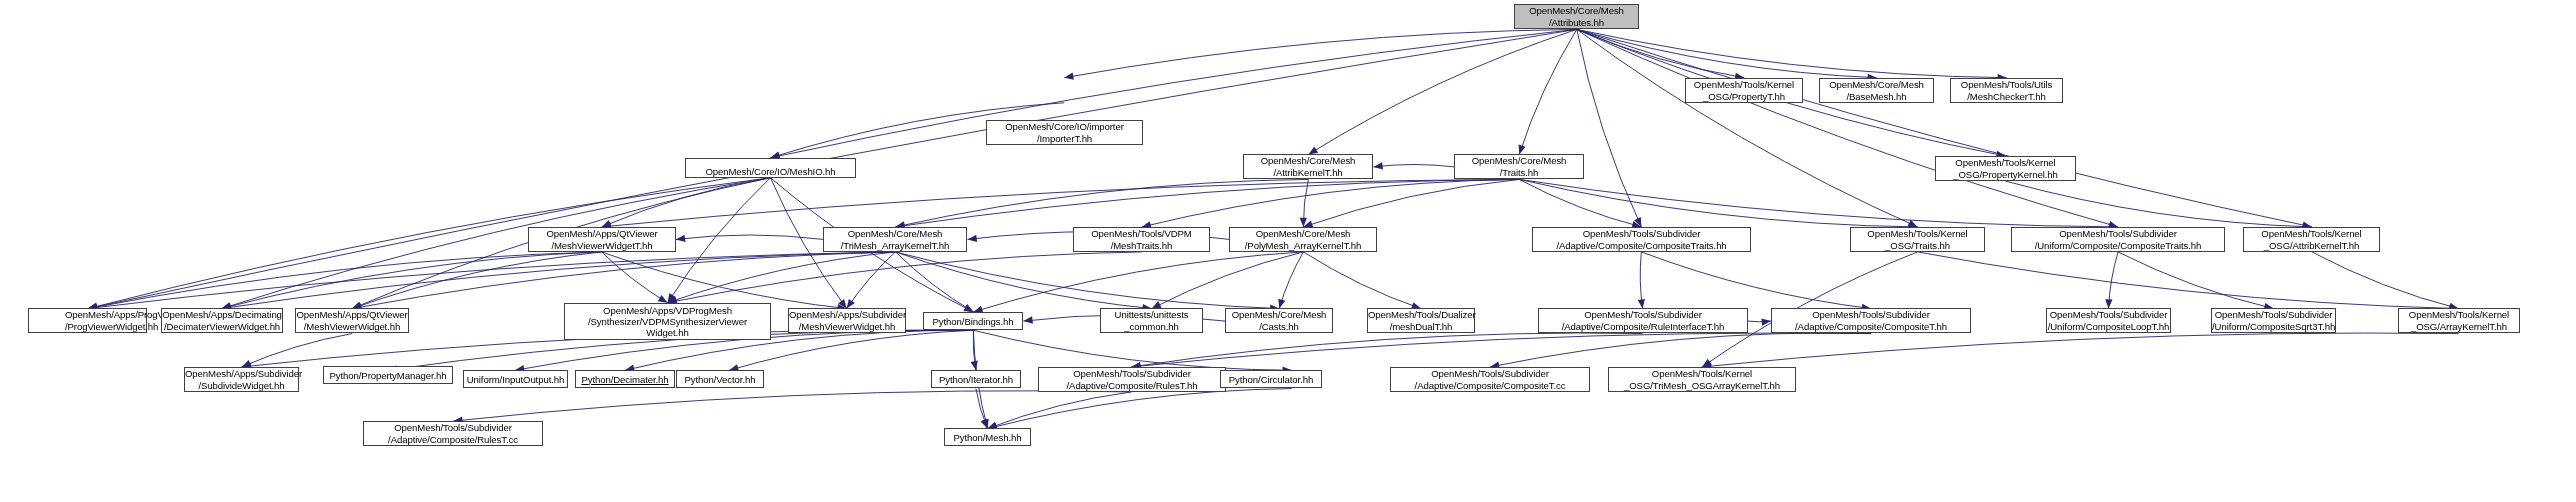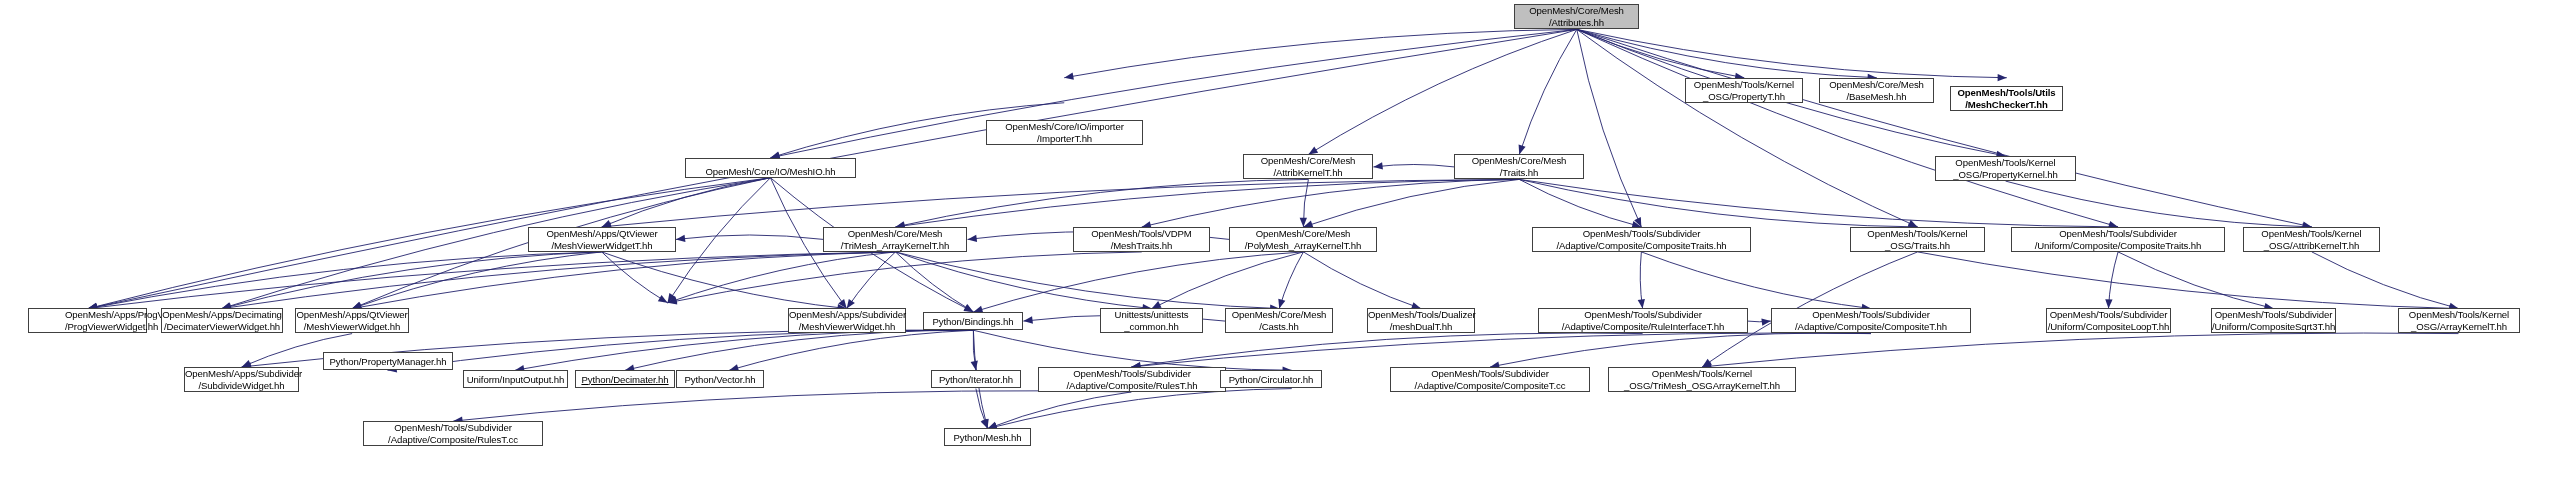--- a/index.html
+++ b/index.html
@@ -212,21 +212,21 @@
       <polygon points="1228,385 1238.397406252635,379.3207444838548 1239.4458841940773,388.0580606625397" fill="#26266e"></polygon>
     </svg>
 <div class="node root" style="left: 1514px; top: 4.2px; width: 125px; height: 25px;"><span class="lbl">OpenMesh/Core/Mesh
 /Attributes.hh</span></div>
     <div class="node" style="left: 986px; top: 78px; width: 157px; height: 25px; margin-top: 42px;"><span class="lbl">OpenMesh/Core/IO/importer
 /ImporterT.hh</span></div>
     <div class="node" style="left: 1685px; top: 78px; width: 118px; height: 25px;"><span class="lbl">OpenMesh/Tools/Kernel
 _OSG/PropertyT.hh</span></div>
     <div class="node" style="left: 1819px; top: 78px; width: 115px; height: 25px;"><span class="lbl">OpenMesh/Core/Mesh
 /BaseMesh.hh</span></div>
-    <div class="node" style="left: 1950px; top: 86px; width: 113px; height: 25px; font-weight: bold;"><span class="lbl">OpenMesh/Tools/Utils
+    <div class="node" style="left: 1950px; top: 78px; width: 113px; height: 25px;"><span class="lbl">OpenMesh/Tools/Utils
 /MeshCheckerT.hh</span></div>
     <div class="node" style="left: 685px; top: 158px; width: 171px; height: 20px; justify-content: flex-end;"><span class="lbl">OpenMesh/Core/IO/MeshIO.hh</span></div>
     <div class="node" style="left: 1935px; top: 156px; width: 141px; height: 25px;"><span class="lbl">OpenMesh/Tools/Kernel
 _OSG/PropertyKernel.hh</span></div>
     <div class="node" style="left: 1243px; top: 154px; width: 130px; height: 25px;"><span class="lbl">OpenMesh/Core/Mesh
 /AttribKernelT.hh</span></div>
     <div class="node" style="left: 1454px; top: 154px; width: 130px; height: 25px;"><span class="lbl">OpenMesh/Core/Mesh
 /Traits.hh</span></div>
     <div class="node" style="left: 528px; top: 227px; width: 148px; height: 25px;"><span class="lbl">OpenMesh/Apps/QtViewer
 /MeshViewerWidgetT.hh</span></div>
@@ -243,20 +243,23 @@
     <div class="node" style="left: 2011px; top: 227px; width: 214px; height: 25px;"><span class="lbl">OpenMesh/Tools/Subdivider
 /Uniform/Composite/CompositeTraits.hh</span></div>
     <div class="node" style="left: 2243px; top: 227px; width: 137px; height: 25px;"><span class="lbl">OpenMesh/Tools/Kernel
 _OSG/AttribKernelT.hh</span></div>
     <div class="node" style="left: 28px; top: 308px; width: 119px; height: 25px; padding-left: 36px;"><span class="lbl">OpenMesh/Apps/ProgViewer
 /ProgViewerWidget.hh</span></div>
     <div class="node" style="left: 161px; top: 308px; width: 122px; height: 25px;"><span class="lbl">OpenMesh/Apps/Decimating
 /DecimaterViewerWidget.hh</span></div>
     <div class="node" style="left: 295px; top: 308px; width: 114px; height: 25px;"><span class="lbl">OpenMesh/Apps/QtViewer
 /MeshViewerWidget.hh</span></div>
+    <div class="node" style="left: 564px; top: 303px; width: 207px; height: 37px;"><span class="lbl">OpenMesh/Apps/VDProgMesh
+/Synthesizer/VDPMSynthesizerViewer
+Widget.hh</span></div>
     <div class="node" style="left: 788px; top: 308px; width: 118px; height: 25px;"><span class="lbl">OpenMesh/Apps/Subdivider
 /MeshViewerWidget.hh</span></div>
     <div class="node" style="left: 923px; top: 312px; width: 100px; height: 18.3px; justify-content: center;"><span class="lbl">Python/Bindings.hh</span></div>
     <div class="node" style="left: 1100px; top: 308px; width: 103px; height: 25px;"><span class="lbl">Unittests/unittests
 _common.hh</span></div>
     <div class="node" style="left: 1225px; top: 308px; width: 108px; height: 25px;"><span class="lbl">OpenMesh/Core/Mesh
 /Casts.hh</span></div>
     <div class="node" style="left: 1367px; top: 308px; width: 108px; height: 25px;"><span class="lbl">OpenMesh/Tools/Dualizer
 /meshDualT.hh</span></div>
     <div class="node" style="left: 1538px; top: 308px; width: 210px; height: 25px;"><span class="lbl">OpenMesh/Tools/Subdivider
@@ -264,21 +267,21 @@
     <div class="node" style="left: 1771px; top: 308px; width: 200px; height: 25px;"><span class="lbl">OpenMesh/Tools/Subdivider
 /Adaptive/Composite/CompositeT.hh</span></div>
     <div class="node" style="left: 2046px; top: 308px; width: 125px; height: 25px;"><span class="lbl">OpenMesh/Tools/Subdivider
 /Uniform/CompositeLoopT.hh</span></div>
     <div class="node" style="left: 2211px; top: 308px; width: 125px; height: 25px;"><span class="lbl">OpenMesh/Tools/Subdivider
 /Uniform/CompositeSqrt3T.hh</span></div>
     <div class="node" style="left: 2398px; top: 308px; width: 122px; height: 25px;"><span class="lbl">OpenMesh/Tools/Kernel
 _OSG/ArrayKernelT.hh</span></div>
     <div class="node" style="left: 184px; top: 367px; width: 115px; height: 25px;"><span class="lbl">OpenMesh/Apps/Subdivider
 /SubdivideWidget.hh</span></div>
-    <div class="node" style="left: 323px; top: 352px; width: 130px; height: 18.3px;"><span class="lbl">Python/PropertyManager.hh</span></div>
+    <div class="node" style="left: 323px; top: 366px; width: 130px; height: 18.3px;"><span class="lbl">Python/PropertyManager.hh</span></div>
     <div class="node" style="left: 463px; top: 370px; width: 105px; height: 18.3px;"><span class="lbl">Uniform/InputOutput.hh</span></div>
     <div class="node" style="left: 575px; top: 370px; width: 100px; height: 18.3px; text-decoration: underline;"><span class="lbl">Python/Decimater.hh</span></div>
     <div class="node" style="left: 676px; top: 370px; width: 88px; height: 18.3px;"><span class="lbl">Python/Vector.hh</span></div>
     <div class="node" style="left: 931px; top: 370px; width: 90px; height: 18.3px;"><span class="lbl">Python/Iterator.hh</span></div>
     <div class="node" style="left: 1038px; top: 367px; width: 188px; height: 25px;"><span class="lbl">OpenMesh/Tools/Subdivider
 /Adaptive/Composite/RulesT.hh</span></div>
     <div class="node" style="left: 1220px; top: 370px; width: 102px; height: 18.3px;"><span class="lbl">Python/Circulator.hh</span></div>
     <div class="node" style="left: 1390px; top: 367px; width: 200px; height: 25px;"><span class="lbl">OpenMesh/Tools/Subdivider
 /Adaptive/Composite/CompositeT.cc</span></div>
     <div class="node" style="left: 1608px; top: 367px; width: 188px; height: 25px;"><span class="lbl">OpenMesh/Tools/Kernel

